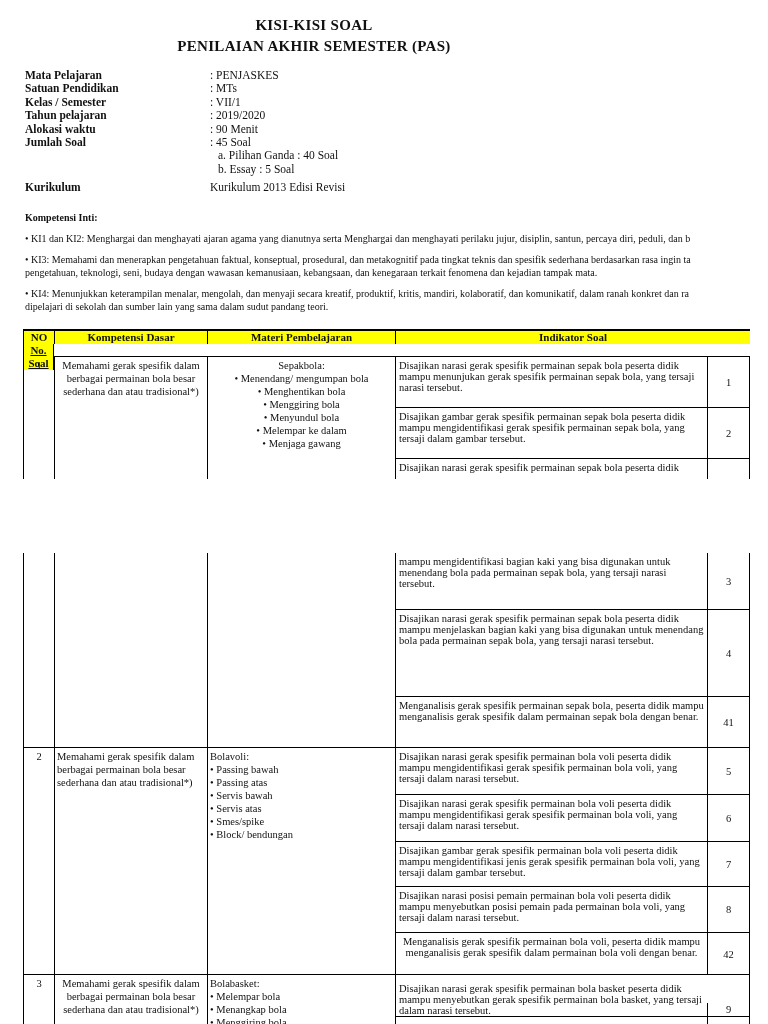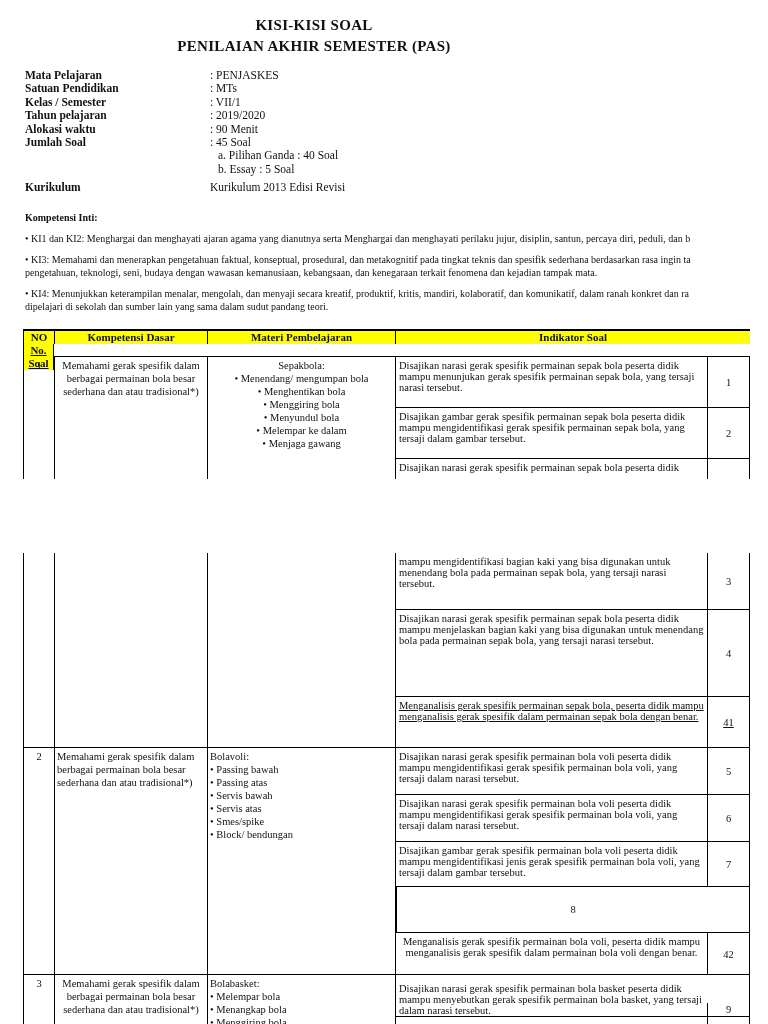--- a/index.html
+++ b/index.html
@@ -151,21 +151,21 @@
     <div class="cell cmat"></div>
     <div class="indcol">
       <div class="sub" style="height:57px;">
         <div class="txt">mampu mengidentifikasi bagian kaki yang bisa digunakan untuk menendang bola pada permainan sepak bola, yang tersaji narasi tersebut.</div>
         <div class="num">3</div>
       </div>
       <div class="sub" style="height:87px;">
         <div class="txt">Disajikan narasi gerak spesifik permainan sepak bola peserta didik mampu menjelaskan bagian kaki yang bisa digunakan untuk menendang bola pada permainan sepak bola, yang tersaji narasi tersebut.</div>
         <div class="num">4</div>
       </div>
-      <div class="sub" style="height:51px;text-decoration:underline;">
+      <div class="sub" style="height:51px;">
         <div class="txt">Menganalisis gerak spesifik permainan sepak bola, peserta didik mampu menganalisis gerak spesifik dalam permainan sepak bola dengan benar.</div>
         <div class="num">41</div>
       </div>
     </div>
   </div>
 
   <div class="trow" style="height:227px;">
     <div class="cell cno">2</div>
     <div class="cell ckd left">Memahami gerak spesifik dalam berbagai permainan bola besar sederhana dan atau tradisional*)</div>
     <div class="cell cmat left">
@@ -184,20 +184,21 @@
       </div>
       <div class="sub" style="height:47px;">
         <div class="txt">Disajikan narasi gerak spesifik permainan bola voli peserta didik mampu mengidentifikasi gerak spesifik permainan bola voli, yang tersaji dalam narasi tersebut.</div>
         <div class="num">6</div>
       </div>
       <div class="sub" style="height:45px;">
         <div class="txt">Disajikan gambar gerak spesifik permainan bola voli peserta didik mampu mengidentifikasi jenis gerak spesifik permainan bola voli, yang tersaji dalam gambar tersebut.</div>
         <div class="num">7</div>
       </div>
       <div class="sub" style="height:46px;">
+        <div class="txt">Disajikan narasi posisi pemain permainan bola voli peserta didik mampu menyebutkan posisi pemain pada permainan bola voli, yang tersaji dalam narasi tersebut.</div>
         <div class="num">8</div>
       </div>
       <div class="sub" style="height:42px;text-align:center;">
         <div class="txt">Menganalisis gerak spesifik permainan bola voli, peserta didik mampu menganalisis gerak spesifik dalam permainan bola voli dengan benar.</div>
         <div class="num">42</div>
       </div>
     </div>
   </div>
 
   <div class="trow" style="height:120px;">

